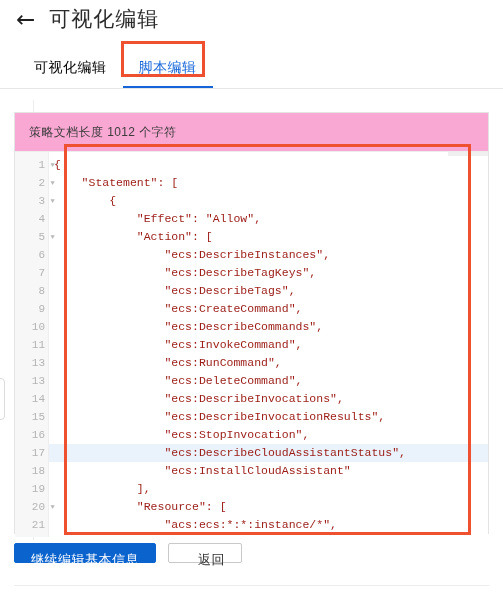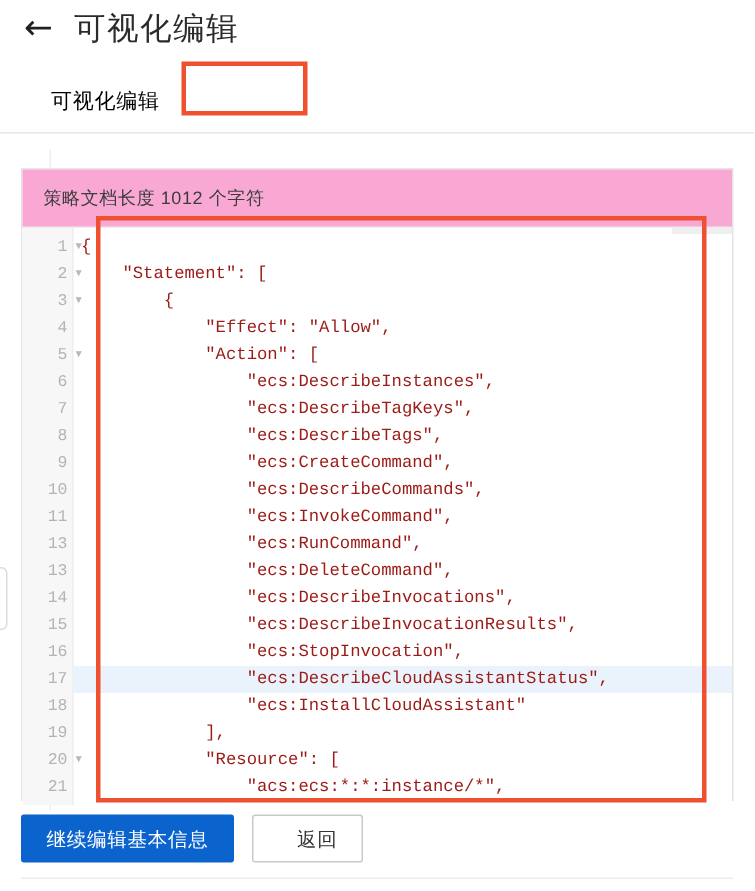--- a/index.html
+++ b/index.html
@@ -199,21 +199,21 @@
     left: 14px;
     top: 543px;
     width: 475px;
     display: flex;
     align-items: center;
     gap: 12px;
   }
   .btn {
     font-size: 13px;
     letter-spacing: .5px;
-    height: 32px;
+    height: 20px;
     line-height: 32px;
     padding: 0 16px;
     box-sizing: border-box;
     cursor: pointer;
     white-space: nowrap;
     text-align: center;
     border-radius: 2px;
   }
   .btn-primary {
     background: #0b63ce;
@@ -239,20 +239,21 @@
 </head>
 <body>
 
 <div class="header">
   <span class="back-arrow">←</span>
   <span class="page-title">可视化编辑</span>
 </div>
 
 <div class="tabbar">
   <div class="tab">可视化编辑</div>
+  <div class="tab active">脚本编辑</div>
   <div class="tab-annot"></div>
 </div>
 
 <div class="rail-line"></div>
 <div class="rail-handle"></div>
 
 <div class="editor-card">
   <div class="doc-length">策略文档长度 1012 个字符</div>
   <div class="code-wrap">
     <div class="gutter" id="gutter">

